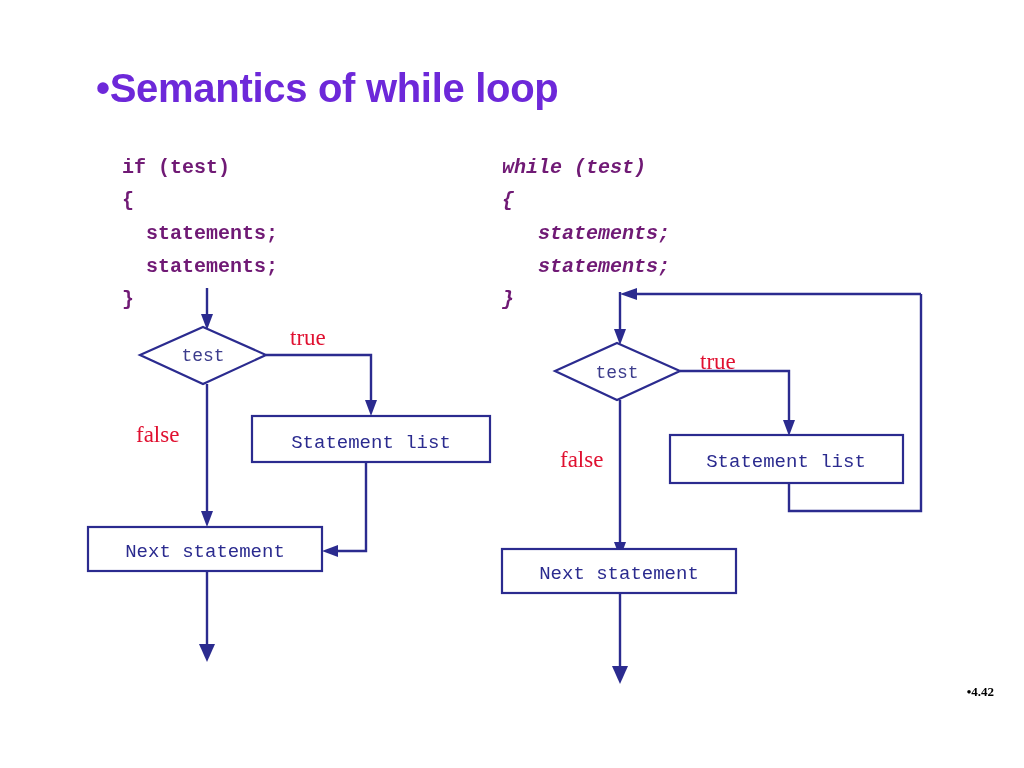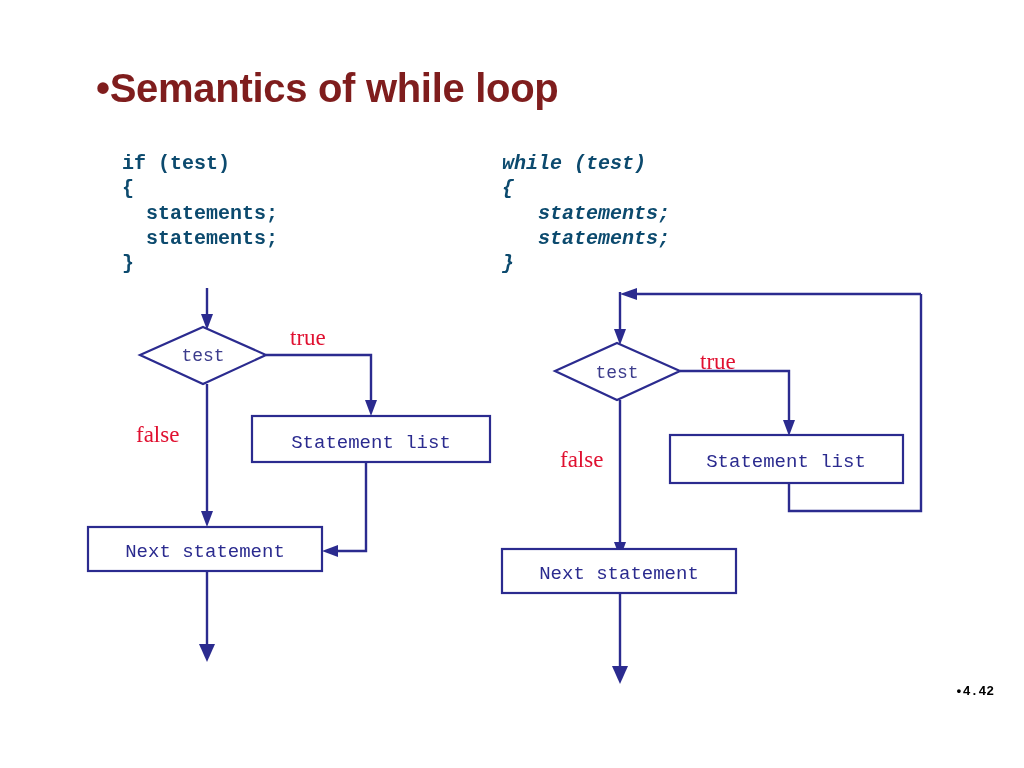--- a/index.html
+++ b/index.html
@@ -18,34 +18,34 @@
     position: absolute;
     left: 0; top: 0;
     width: 1024px;
     height: 768px;
     background: #ffffff;
   }
   .title {
     position: absolute;
     left: 96px;
     top: 66px;
-    color: #7f1d1d;
+    color: #6d28d9;
     font-family: "Liberation Sans", sans-serif;
     font-weight: bold;
     font-size: 40px;
     letter-spacing: -0.3px;
     white-space: pre;
   }
   .code-block {
     position: absolute;
     font-family: "Liberation Mono", "DejaVu Sans Mono", monospace;
     font-weight: bold;
     font-size: 20px;
-    line-height: 25px;
-    color: #0c4a6e;
+    line-height: 33px;
+    color: #701a75;
     white-space: pre;
   }
   #code-if  { left: 122px; top: 151px; }
   #code-while { left: 502px; top: 151px; font-style: italic; }
 
   .svg-layer {
     position: absolute;
     left: 0; top: 0;
     width: 1024px;
     height: 768px;
@@ -76,21 +76,21 @@
     fill: #ffffff;
   }
   .arrow-head {
     fill: #2b2b8f;
   }
   .page-number {
     position: absolute;
     right: 30px;
     top: 684px;
     color: #000000;
-    font-family: Liberation Mono, monospace;
+    font-family: Liberation Serif, serif;
     font-weight: bold;
     font-size: 13px;
     white-space: pre;
   }
 </style>
 </head>
 <body>
 
 <div id="slide">
 

